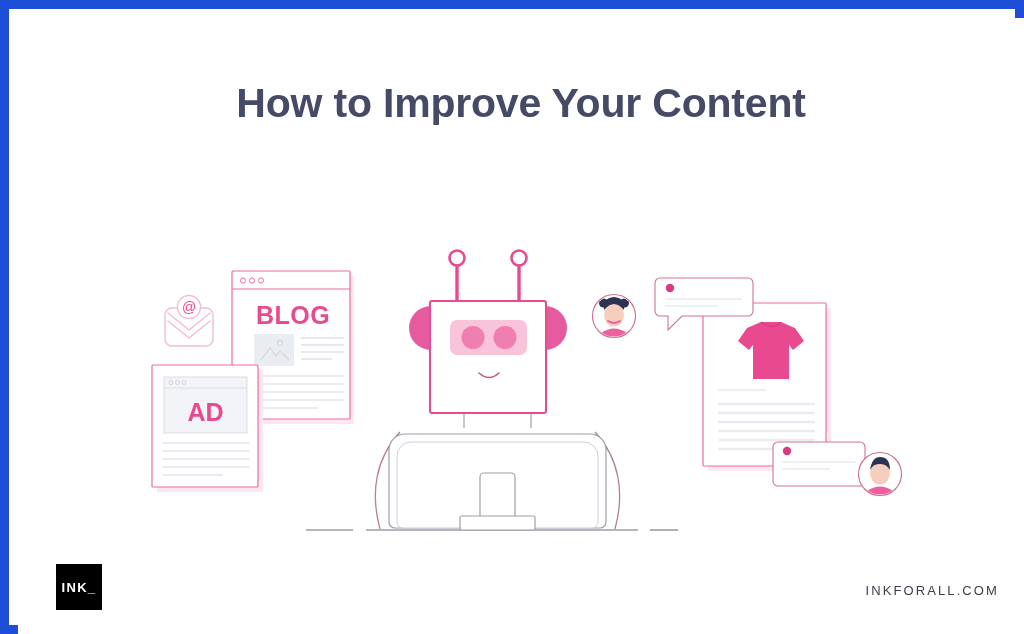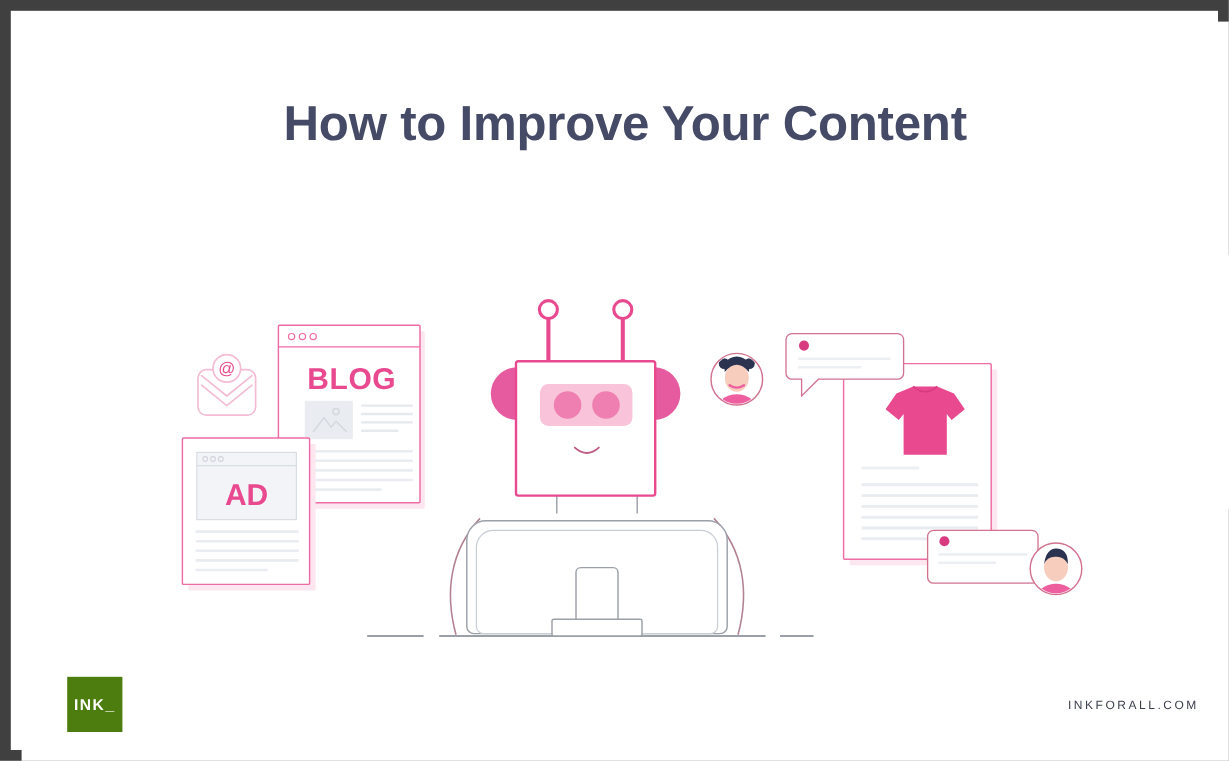--- a/index.html
+++ b/index.html
@@ -4,21 +4,21 @@
 <style>
   html,body{margin:0;padding:0;}
   body{
     width:1024px;height:634px;
     background:#ffffff;
     font-family:"Liberation Sans", sans-serif;
     overflow:hidden;
   }
   .frame{
     position:absolute;inset:0;
-    border:9px solid #404040;
+    border:9px solid #1d4ed8;
     box-sizing:border-box;
     background:#ffffff;
     padding-left:16px;
   }
   .canvas{
     position:absolute;
     left:9px;top:9px;
     width:1006px;height:616px;
     background:#ffffff;
     overflow:hidden;
@@ -31,31 +31,31 @@
     font-size:41px;
     font-weight:bold;
     line-height:1.45;
     letter-spacing:-0.2px;
   }
   .title .ln{display:block;}
   .logo{
     position:absolute;
     left:38px;top:546px;
     width:46px;height:46px;
-    background:#4d7c0f;
+    background:#000000;
     display:flex;align-items:center;justify-content:center;
   }
   .logo span{
     color:#ffffff;font-size:13px;font-weight:bold;letter-spacing:1.3px;
   }
   .site{
     position:absolute;
     right:25px;top:565px;
     color:#3b3f4a;
-    font-size:10px;
+    font-size:13px;
     letter-spacing:2.1px;
   }
   .art{position:absolute;left:0;top:0;width:1006px;height:616px;}
   .art svg{position:absolute;left:0;top:0;}
 </style>
 </head>
 <body>
 
 <div class="frame">
   <div class="canvas">

